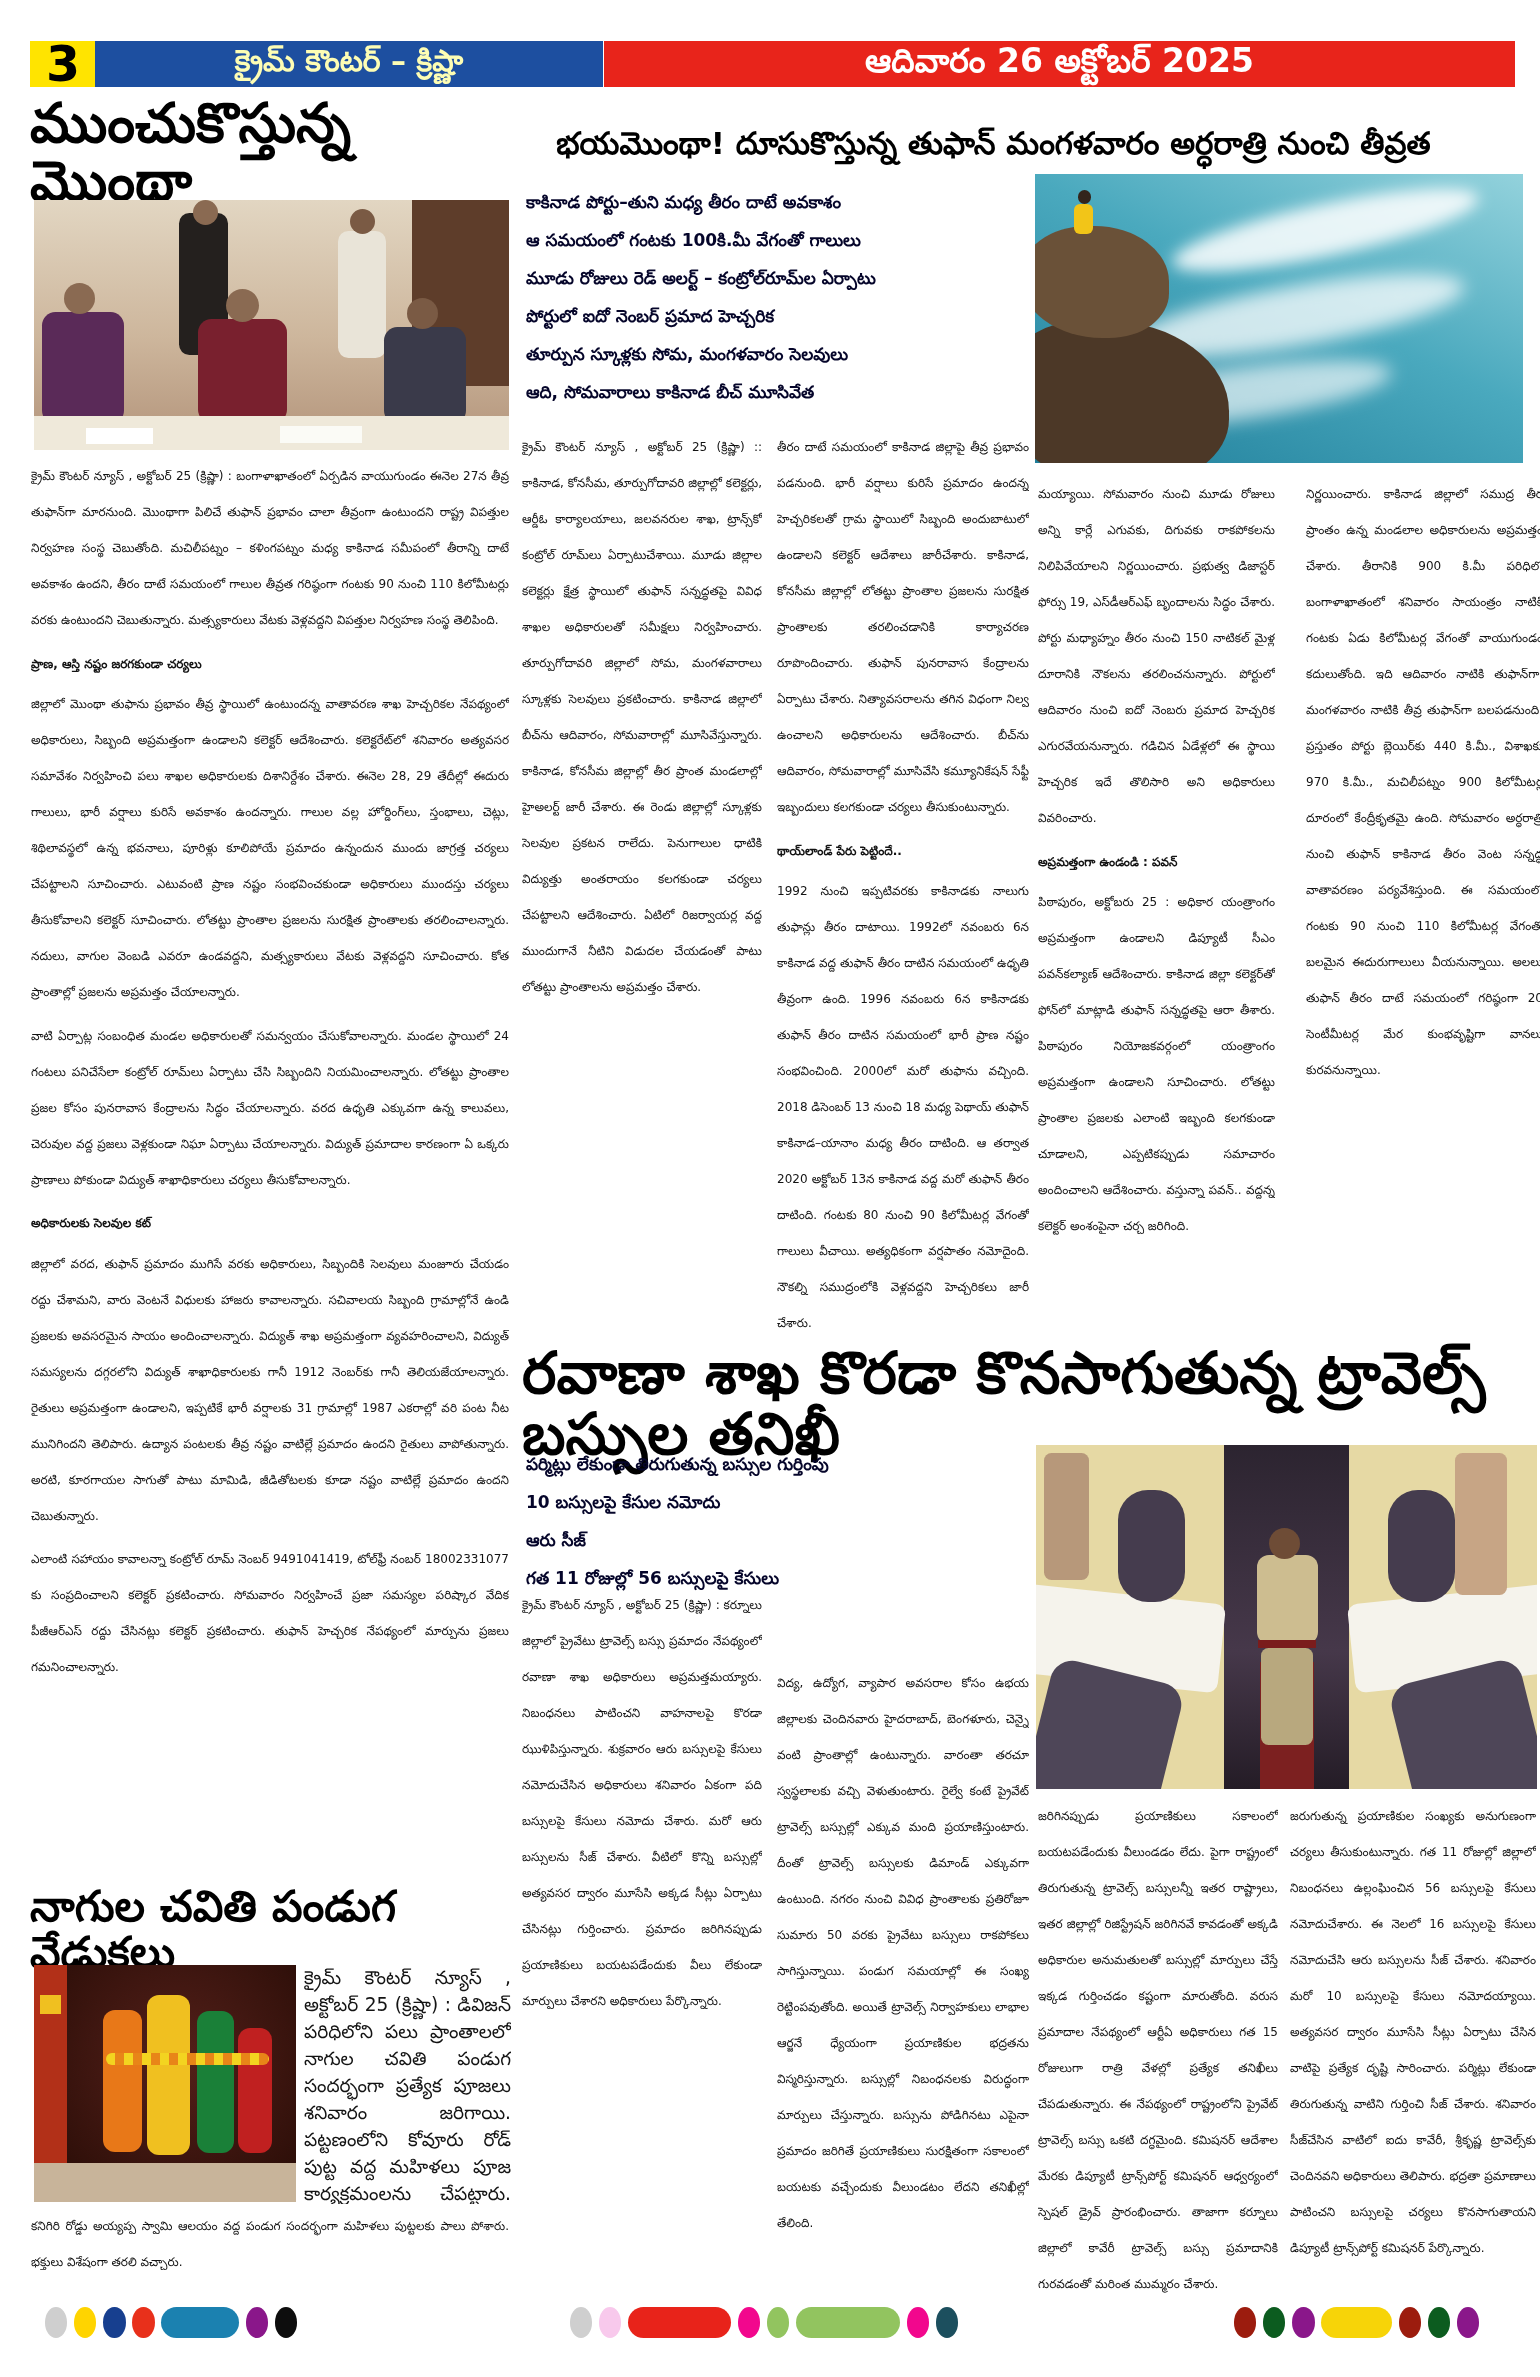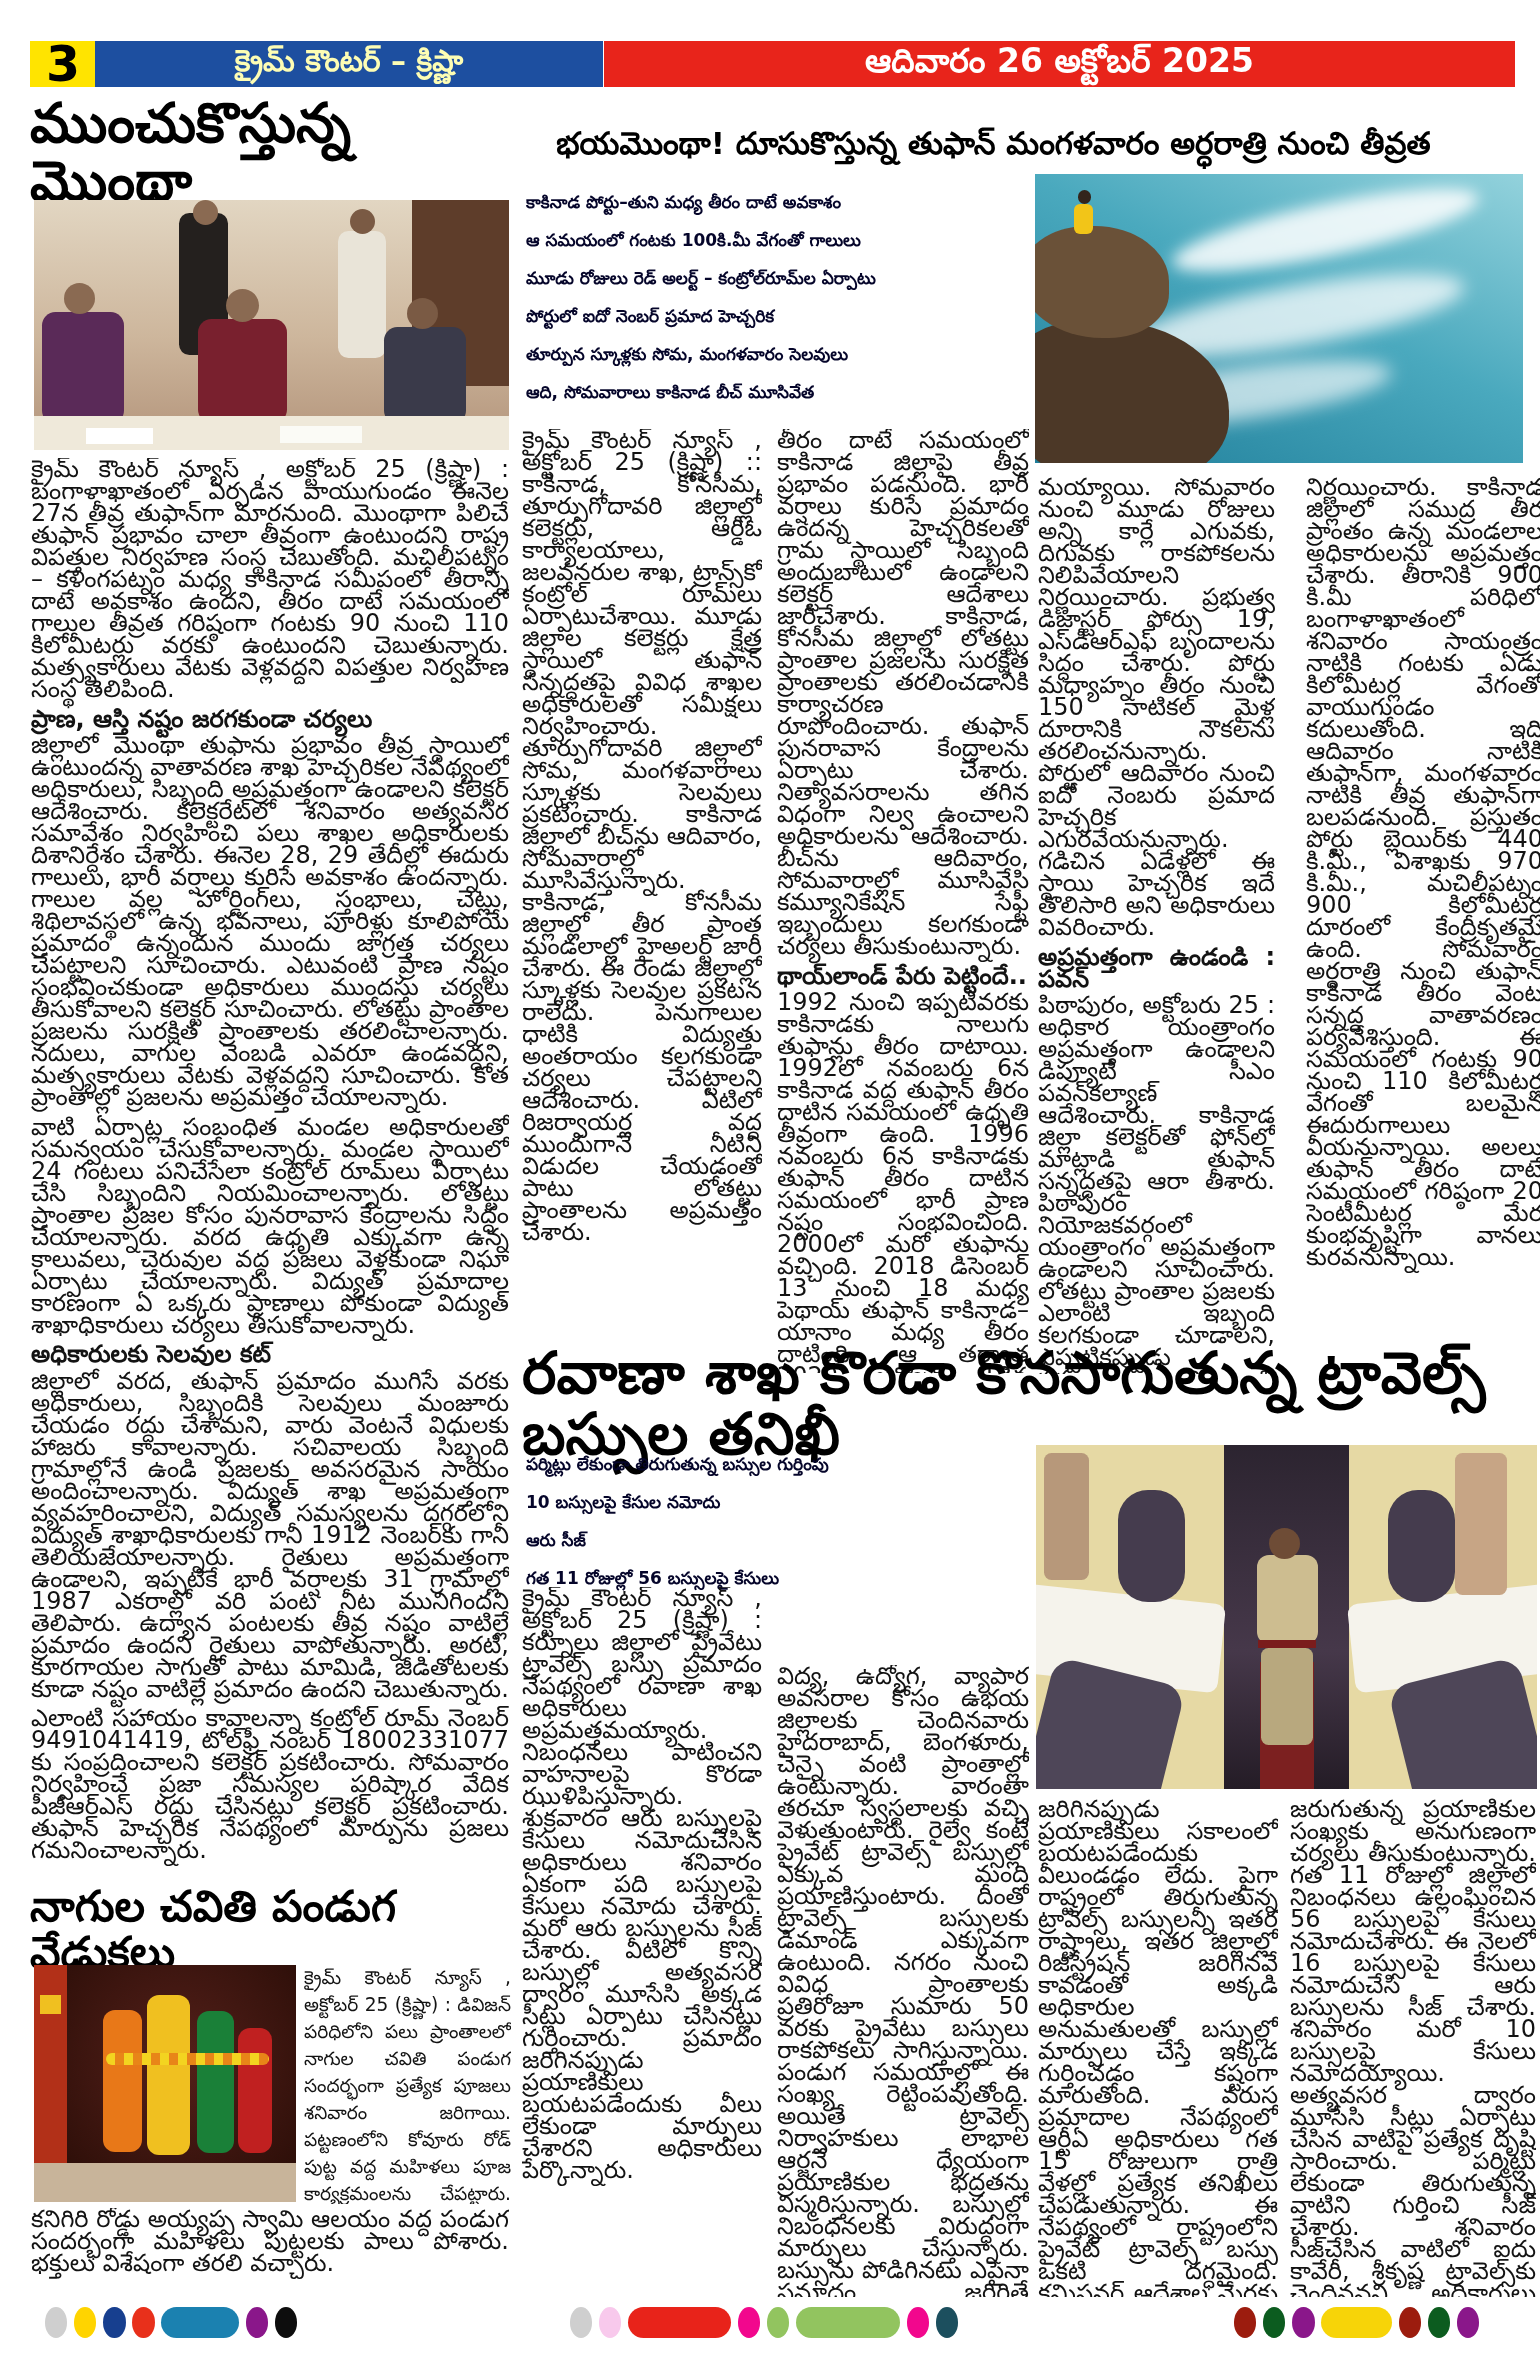--- a/index.html
+++ b/index.html
@@ -4,21 +4,21 @@
 <style>
   html,body{margin:0;padding:0;background:#ffffff;}
   #page{position:relative;width:1541px;height:2377px;background:#ffffff;overflow:hidden;
         font-family:"DejaVu Sans",sans-serif;color:#111;}
   .abs{position:absolute;}
   .hbar{display:flex;align-items:center;justify-content:center;font-weight:bold;}
   .pageno{background:#ffe400;color:#000;font-size:49px;font-weight:bold;
           display:flex;align-items:center;justify-content:center;}
   .headline{font-weight:bold;color:#000;display:flex;align-items:center;justify-content:center;
             line-height:1.05;}
-  .col{font-size:24px;line-height:22px;text-align:justify;overflow:hidden;color:#131313;}
+  .col{font-size:12px;line-height:36px;text-align:justify;overflow:hidden;color:#131313;}
   .col p{margin:0 0 7.5px 0;}
   .subhead{font-weight:bold;margin:4.5px 0;}
   .bullets div{font-weight:bold;font-size:17px;line-height:38px;color:#05052a;}
   .ph{overflow:hidden;}
   .ph *{position:absolute;}
   .dotrow{display:flex;align-items:center;gap:6.7px;}
   .dot{display:inline-block;height:31px;}
   .dot.oval{width:22.4px;border-radius:50%;}
   .dot.pill{width:82px;border-radius:15.7px;}
 </style>

